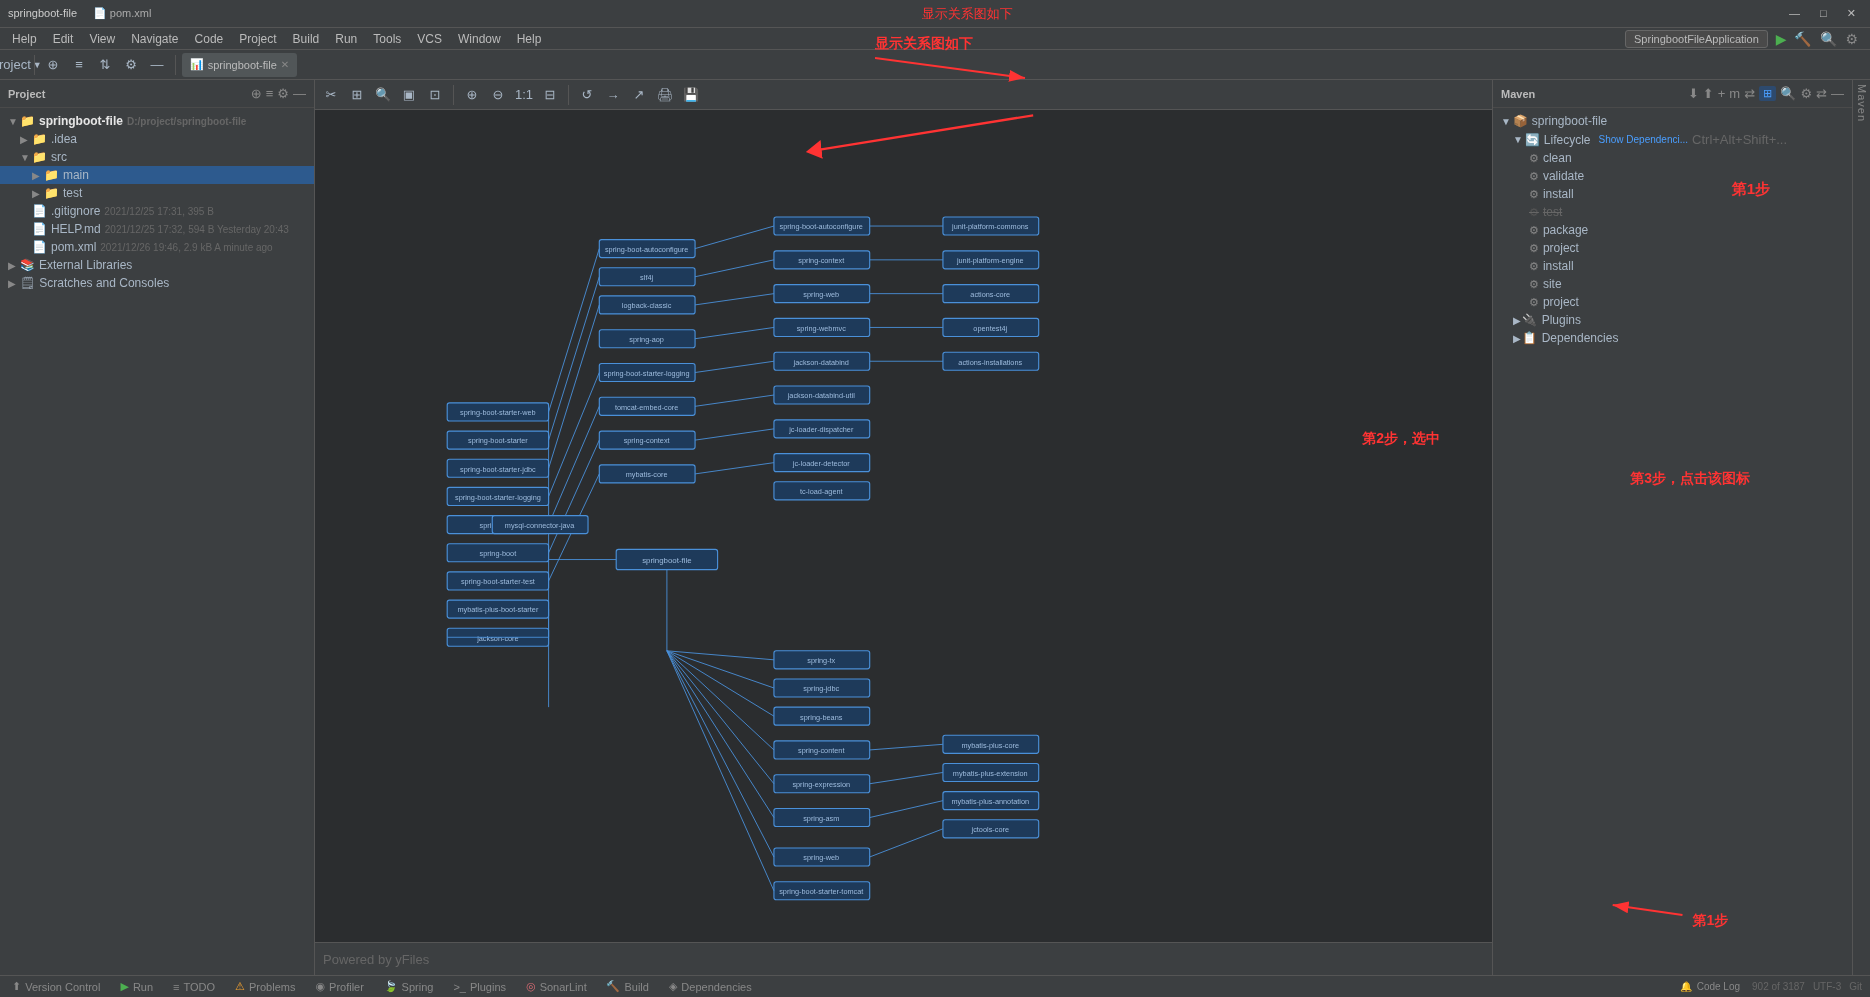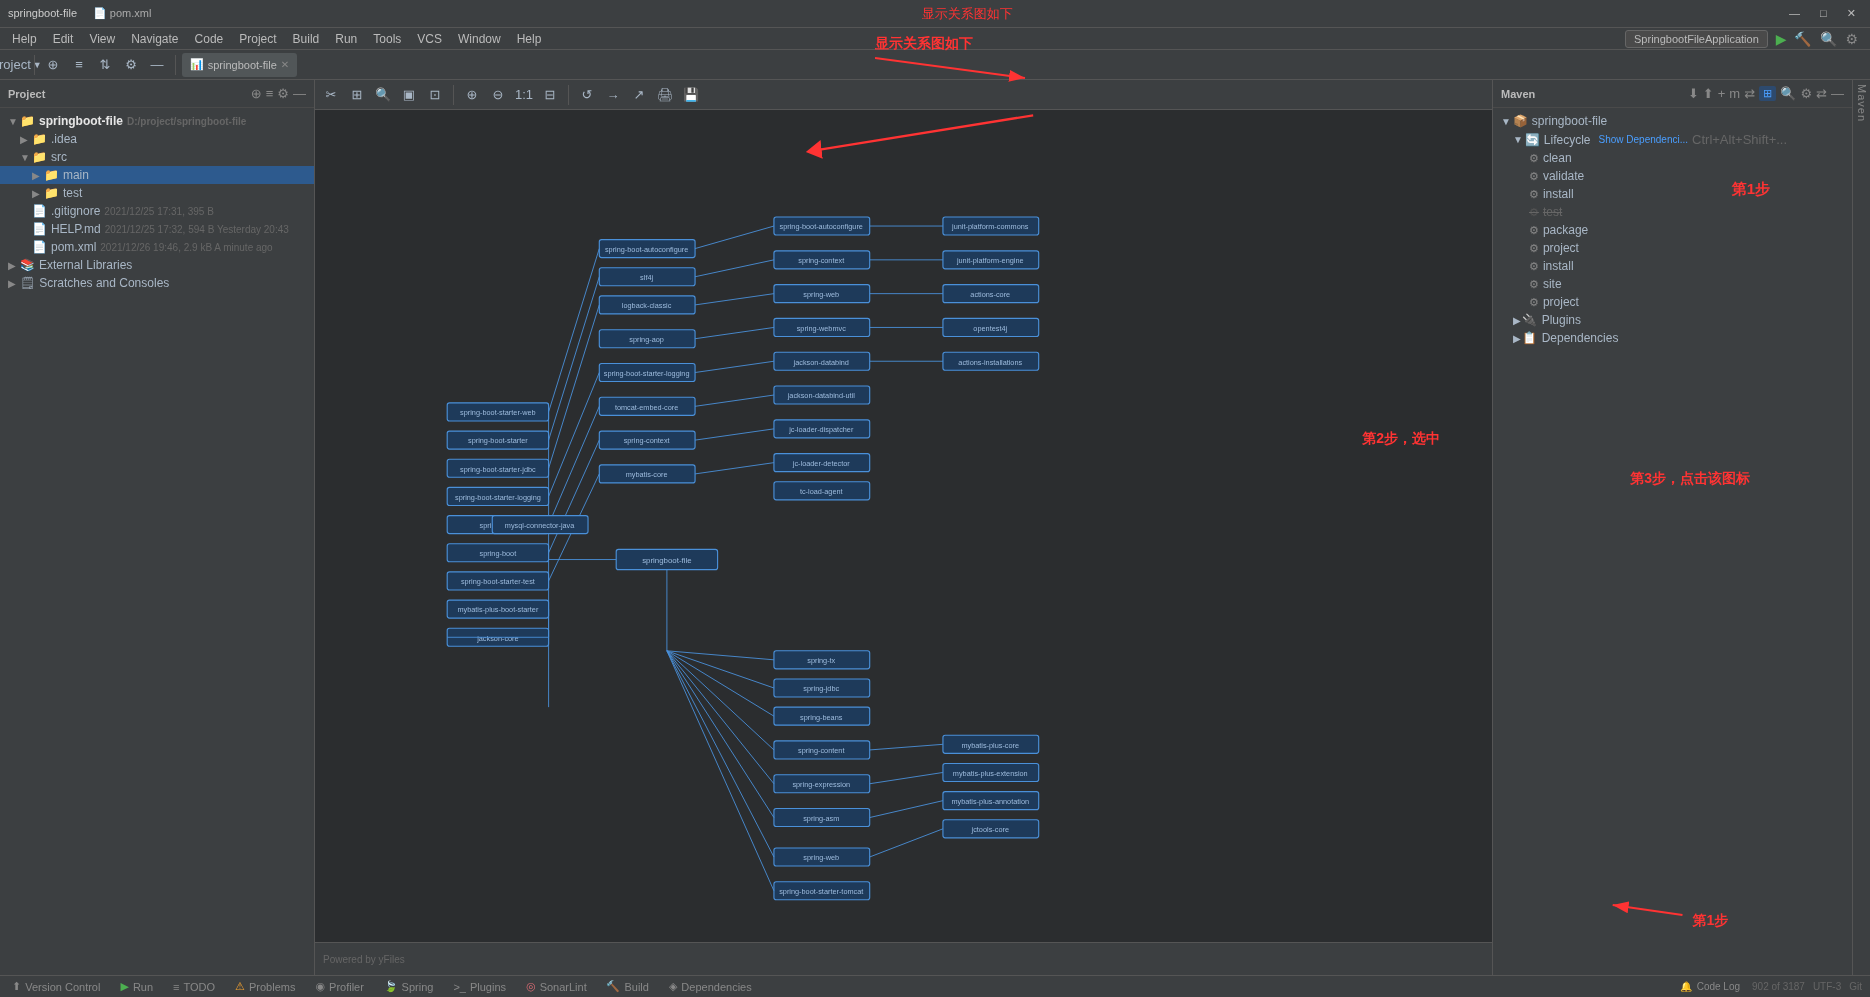--- a/index.html
+++ b/index.html
@@ -163,21 +163,21 @@
     .diagram-footer {
       position: absolute;
       bottom: 0;
       left: 0;
       right: 0;
       height: 20px;
       background: #3c3f41;
       display: flex;
       align-items: center;
       padding: 16px 8px;
-      font-size: 10px;
+      font-size: 13px;
       color: #666;
       border-top: 1px solid #555;
     }
 
     
     .diagram-svg {
       width: 100%;
       height: 100%;
     }
 

